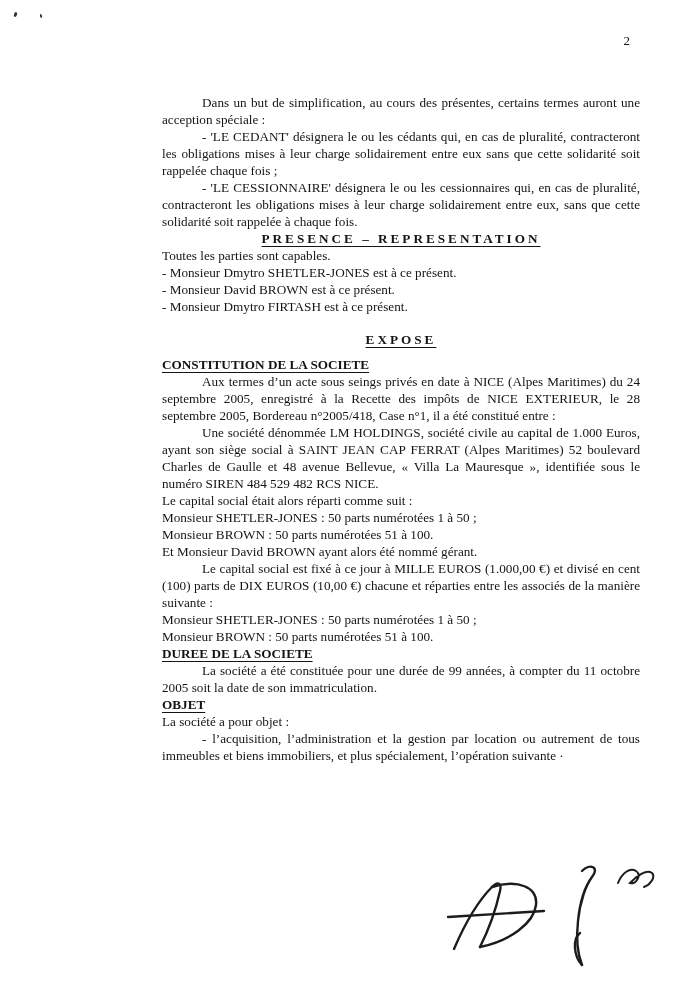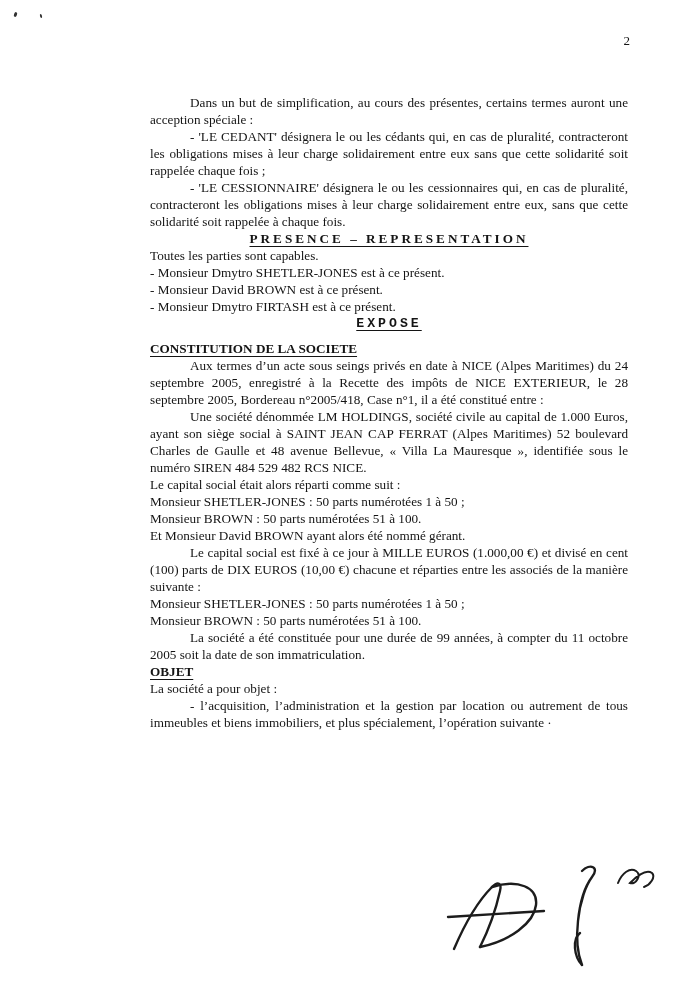--- a/index.html
+++ b/index.html
@@ -16,21 +16,21 @@
   }
   .pagenum {
     position:absolute; top:32px; right:70px;
     font-size:13px;
   }
   .speck { position:absolute; background:#333; border-radius:50%; }
   .speck-1 { left:14px; top:12px; width:3px; height:5px; transform:rotate(20deg); }
   .speck-2 { left:40px; top:14px; width:2px; height:4px; transform:rotate(-15deg); }
   .content {
     position:absolute;
-    left:150px; top:94px;
+    left:162px; top:94px;
     width:478px;
     text-align:justify;
   }
   p.para { margin:0; }
   .indent { text-indent:40px; }
   .block { margin-left:40px; }
   .heading-center {
     text-align:center;
     font-weight:bold;
     letter-spacing:3px;
@@ -70,34 +70,35 @@
     <p class="para indent">- 'LE CEDANT' désignera le ou les cédants qui, en cas de pluralité, contracteront les obligations mises à leur charge solidairement entre eux sans que cette solidarité soit rappelée chaque fois ;</p>
     <p class="para indent">- 'LE CESSIONNAIRE' désignera le ou les cessionnaires qui, en cas de pluralité, contracteront les obligations mises à leur charge solidairement entre eux, sans que cette solidarité soit rappelée à chaque fois.</p>
 
     <p class="para heading-center"><span class="u">PRESENCE – REPRESENTATION</span></p>
 
     <p class="para block">Toutes les parties sont capables.</p>
     <p class="para block">- Monsieur Dmytro SHETLER-JONES est à ce présent.</p>
     <p class="para block">- Monsieur David BROWN est à ce présent.</p>
     <p class="para block">- Monsieur Dmytro FIRTASH est à ce présent.</p>
 
-    <p class="para heading-center" style="margin-bottom:8px;font-family:Liberation Mono, monospace;"><span class="u">EXPOSE</span></p>
+    <p class="para heading-center" style="margin-top:16px; margin-bottom:8px;"><span class="u">EXPOSE</span></p>
 
     <p class="para heading-sub"><span class="u">CONSTITUTION DE LA SOCIETE</span></p>
     <p class="para indent">Aux termes d’un acte sous seings privés en date à NICE (Alpes Maritimes) du 24 septembre 2005, enregistré à la Recette des impôts de NICE EXTERIEUR, le 28 septembre 2005, Bordereau n°2005/418, Case n°1, il a été constitué entre :</p>
     <p class="para indent"><span>Une société dénommée </span><span class="b">LM HOLDINGS</span><span>, société civile au capital de 1.000 Euros, ayant son siège social à SAINT JEAN CAP FERRAT (Alpes Maritimes) 52 boulevard Charles de Gaulle et 48 avenue Bellevue, « Villa La Mauresque », identifiée sous le numéro SIREN 484 529 482 RCS NICE.</span></p>
     <p class="para block">Le capital social était alors réparti comme suit :</p>
     <p class="para block">Monsieur SHETLER-JONES : 50 parts numérotées 1 à 50 ;</p>
     <p class="para block">Monsieur BROWN : 50 parts numérotées 51 à 100.</p>
     <p class="para block">Et Monsieur David BROWN ayant alors été nommé gérant.</p>
 
     <p class="para indent">Le capital social est fixé à ce jour à MILLE EUROS (1.000,00 €) et divisé en cent (100) parts de DIX EUROS (10,00 €) chacune et réparties entre les associés de la manière suivante :</p>
     <p class="para block">Monsieur SHETLER-JONES : 50 parts numérotées 1 à 50 ;</p>
     <p class="para block">Monsieur BROWN : 50 parts numérotées 51 à 100.</p>
 
+    <p class="para heading-sub"><span class="u">DUREE DE LA SOCIETE</span></p>
     <p class="para indent">La société a été constituée pour une durée de 99 années, à compter du 11 octobre 2005 soit la date de son immatriculation.</p>
 
     <p class="para heading-sub"><span class="u">OBJET</span></p>
     <p class="para block">La société a pour objet :</p>
     <p class="para indent i">- l’acquisition, l’administration et la gestion par location ou autrement de tous immeubles et biens immobiliers, et plus spécialement, l’opération suivante ·</p>
 
   </div>
 
   <div class="sig">
     <svg viewBox="0 0 220 110" xmlns="http://www.w3.org/2000/svg">

